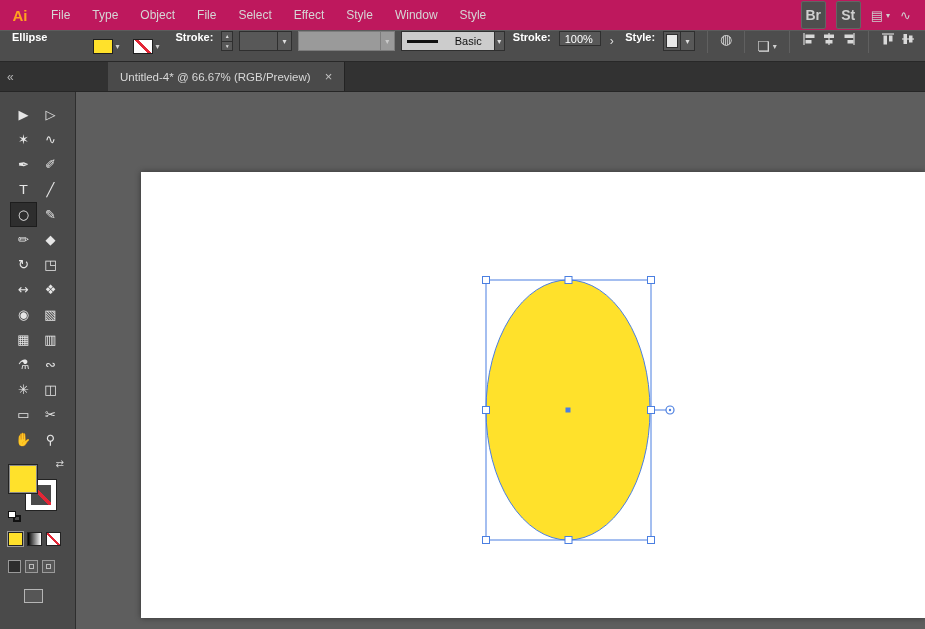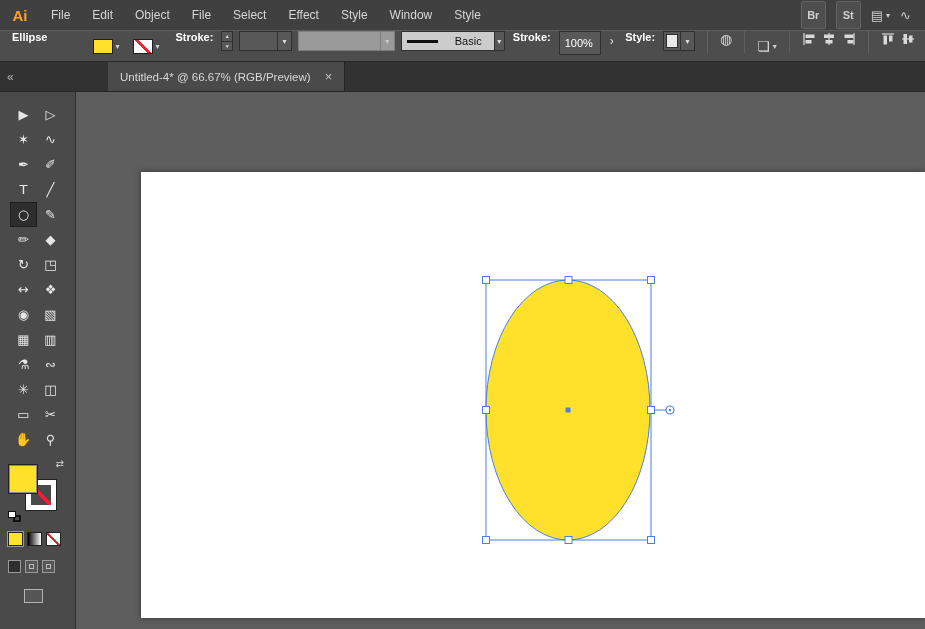--- a/index.html
+++ b/index.html
@@ -1,28 +1,28 @@
 <!DOCTYPE html>
 <html style="--shape-fill: #FFE12B; --selection: #4B7FE1; --none-red: #E32636; --canvas-bg: #5E5E5E;"><head>
 <meta charset="utf-8">
 <style>
   * { box-sizing: border-box; margin: 0; padding: 0; }
   html, body { width: 925px; height: 629px; overflow: hidden; background: #5e5e5e;
     font-family: "Liberation Sans", "DejaVu Sans", sans-serif; }
   .app { width: 925px; height: 629px; display: flex; flex-direction: column; }
 
   
-  .menubar { flex: 0 0 30px; height: 30px; background: #404040; display: flex;
+  .menubar { flex: 0 0 30px; height: 30px; background: #be185d; display: flex;
     align-items: center; color: #d6d6d6; font-size: 12px; }
   .logo { width: 40px; text-align: center; color: #ffa21f; font-weight: 700; font-size: 15px; }
   .menu-items { display: flex; height: 100%; }
   .menu-item { padding: 0 11px; line-height: 30px; cursor: default; }
   .menu-right { margin-left: auto; display: flex; align-items: center; gap: 10px; padding-right: 14px; }
   .mini-btn { width: 25px; height: 28px; background: #4e4e4e; border: 1px solid #646464;
-    border-radius: 2px; color: #cfcfcf; font-size: 11px; font-weight: 700; }
+    border-radius: 2px; color: #cfcfcf; font-size: 14px; font-weight: 700; }
   .icon-btn { display: flex; align-items: center; gap: 3px; color: #cfcfcf; font-size: 13px;
     font-family: "DejaVu Sans", sans-serif; cursor: default; }
   .dd-glyph { font-size: 8px; color: #cfcfcf; }
 
   
   .controlbar { flex: 0 0 32px; height: 32px; background: #4d4d4d; border-top: 1px solid #5c5c5c;
     border-bottom: 1px solid #282828; display: flex; padding: 0 10px;
     color: #e4e4e4; font-size: 11px; gap: 6px; white-space: nowrap; }
   .cb-label { font-weight: 700; color: #fff; margin: 0 2px; }
   .sel-label { margin-right: 40px; }
@@ -42,21 +42,21 @@
   .dd-arrow { width: 14px; align-self: stretch; border-left: 1px solid #2f2f2f; display: flex;
     align-items: center; justify-content: center; font-size: 8px; color: #ddd; background: #585858; }
   .stroke-width-dd { width: 60px; }
   .stroke-width-dd .val { flex: 1; }
   .brush-dd { width: 110px; background: #9a9a9a; border-color: #7d7d7d; }
   .brush-dd .dd-arrow { background: #9a9a9a; border-color: #7d7d7d; color: #c9c9c9; }
   .brush-dd .val { flex: 1; }
   .stroke-style-dd { width: 104px; background: #cccccc; gap: 12px; }
   .stroke-style-dd .line { width: 44px; height: 3px; background: #111; margin: 0 5px; }
   .stroke-style-dd .txt { color: #111; font-size: 11px; flex: 1; }
-  .opacity-box { width: 46px; height: 24px; background: #585858; border: 1px solid #2f2f2f;
+  .opacity-box { width: 46px; height: 15px; background: #585858; border: 1px solid #2f2f2f;
     display: flex; align-items: center; padding: 0 5px; color: #fff; }
   .opacity-chev { width: 12px; height: 20px; display: flex; align-items: center;
     justify-content: center; color: #ddd; font-size: 12px; }
   .style-dd { width: 36px; }
   .style-dd .sw { flex: 1; align-self: stretch; margin: 2px; background: #e9e9e9; border: 1px solid #2f2f2f; }
   .sep { width: 1px; height: 22px; background: #3a3a3a; border-right: 1px solid #606060; margin: 0 6px; }
   .cb-icon { font-size: 14px; color: #dcdcdc; font-family: "DejaVu Sans", sans-serif; cursor: default; }
   .align-btn { width: 16px; height: 16px; display: flex; align-items: center;
     justify-content: center; cursor: default; }
   .align-btn svg { display: block; }
@@ -125,21 +125,21 @@
 </style>
 </head>
 <body>
 
 <div class="app">
 
   <div class="menubar">
     <div class="logo">Ai</div>
     <div class="menu-items">
         <div class="menu-item">File</div>
-        <div class="menu-item">Edit</div>
+        <div class="menu-item">Type</div>
         <div class="menu-item">Object</div>
         <div class="menu-item">File</div>
         <div class="menu-item">Select</div>
         <div class="menu-item">Effect</div>
         <div class="menu-item">Style</div>
         <div class="menu-item">Window</div>
         <div class="menu-item">Style</div>
       </div>
     <div class="menu-right">
       <button class="mini-btn">Br</button>

